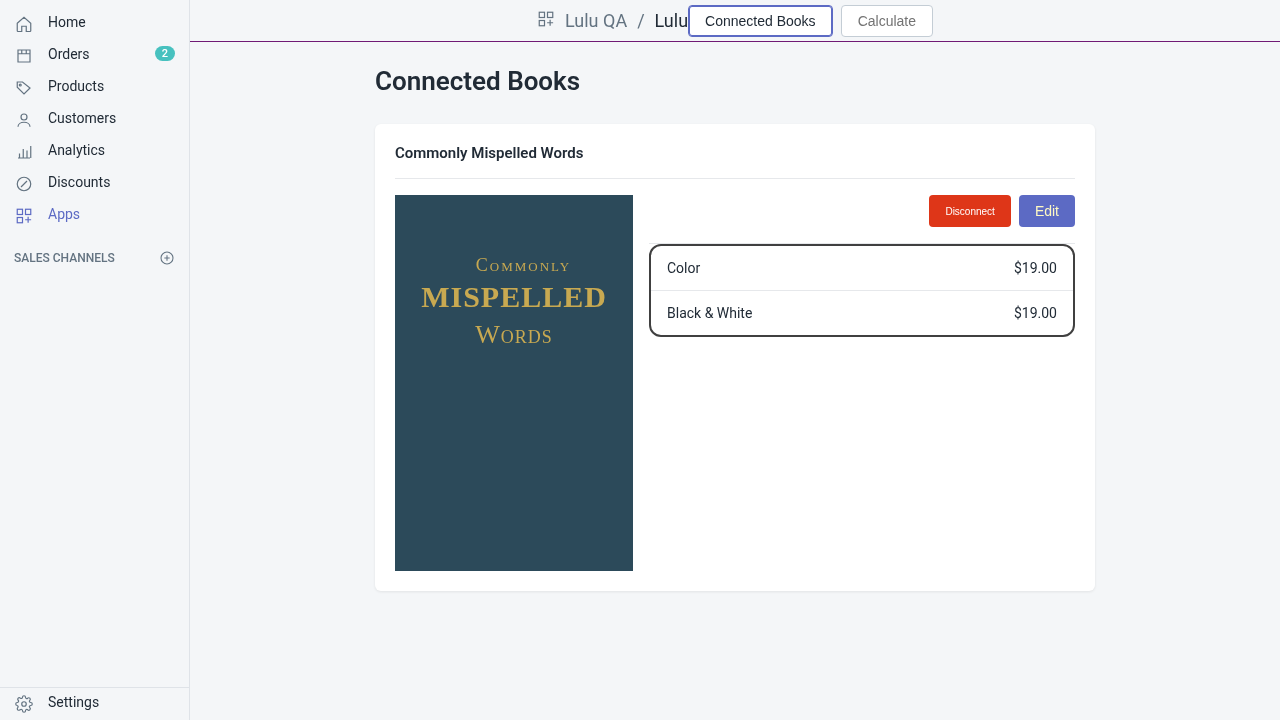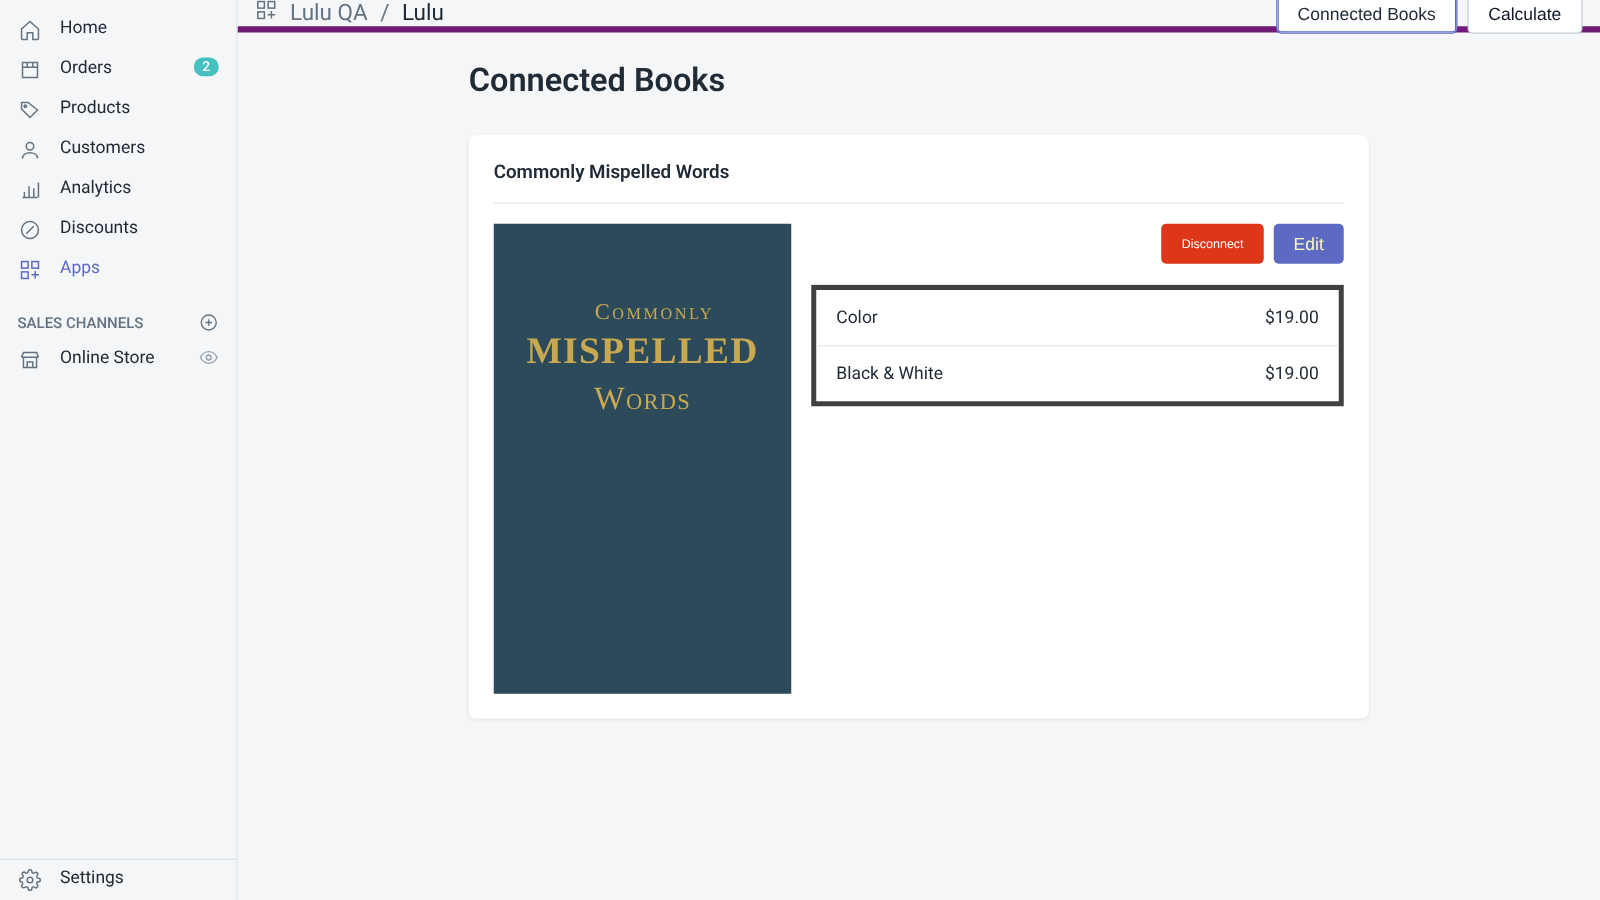--- a/index.html
+++ b/index.html
@@ -14,47 +14,47 @@
     .sidebar-item.active .icon svg { stroke: #5c6ac4; }
     .sidebar-item .label { flex: 1; }
     .badge { background: #47c1bf; color: white; font-size: 11px; border-radius: 10px; padding: 1px 7px; font-weight: 500; }
     .sidebar-section-header { display: flex; align-items: center; justify-content: space-between; padding: 18px 14px 6px; font-size: 12px; font-weight: 500; color: #637381; }
     .sidebar-section-header .add-icon { width: 16px; height: 16px; }
     .sidebar-section-header .add-icon svg { width: 16px; height: 16px; stroke: #637381; fill: none; stroke-width: 1.6; }
     .sidebar-item .eye { width: 16px; height: 16px; }
     .sidebar-item .eye svg { stroke: #919eab; fill: none; stroke-width: 1.6; width: 16px; height: 16px; }
     .sidebar-footer { border-top: 1px solid #dfe3e8; }
     .main { flex: 1; display: flex; flex-direction: column; overflow: hidden; }
-    .topbar { height: 26px; border-bottom: 5px solid #701a75; display: flex; align-items: center; padding: 0 14px; justify-content: space-between; }
+    .topbar { height: 42px; border-bottom: 1px solid #701a75; display: flex; align-items: center; padding: 0 14px; justify-content: center; }
     .breadcrumb { display: flex; align-items: center; gap: 10px; font-size: 18px; }
     .breadcrumb .bc-icon svg { width: 18px; height: 18px; stroke: #637381; fill: none; stroke-width: 1.6; }
     .breadcrumb .store-link { color: #637381; }
     .breadcrumb .sep { color: #637381; }
     .breadcrumb .current { color: #212b36; }
     .topbar-actions { display: flex; gap: 8px; }
-    .btn { border: 1px solid #c4cdd5; background: white; border-radius: 4px; padding: 7px 16px; font-size: 14px; cursor: pointer; color: #0f172a; }
+    .btn { border: 1px solid #c4cdd5; background: white; border-radius: 4px; padding: 7px 16px; font-size: 14px; cursor: pointer; color: #737373; }
     .btn.selected { border-color: #5c6ac4; box-shadow: 0 0 0 1px #5c6ac4 inset; color: #212b36; }
     .content { flex: 1; overflow: auto; padding: 24px 0; }
     .content-inner { max-width: 760px; margin: 0 auto; padding: 0 20px; }
     .page-title { font-size: 26px; font-weight: 600; margin-bottom: 28px; }
     .card { background: white; border-radius: 6px; box-shadow: 0 1px 3px rgba(0,0,0,0.08); padding: 20px; }
     .card-title { font-weight: 600; font-size: 15px; padding-bottom: 16px; border-bottom: 1px solid #e6e8eb; margin-bottom: 16px; }
     .book-layout { display: flex; gap: 16px; }
     .book-cover { width: 238px; height: 376px; background: #2c4a5a; display: flex; flex-direction: column; align-items: center; padding-top: 60px; color: #c8a951; font-family: Georgia, 'Times New Roman', serif; }
     .cover-line1 { font-size: 18px; letter-spacing: 2px; font-variant: small-caps; margin-left: 19px; }
     .cover-line2 { font-size: 30px; letter-spacing: 1px; font-variant: small-caps; margin-top: 4px; font-weight: bold; }
     .cover-line3 { font-size: 26px; letter-spacing: 1px; font-variant: small-caps; margin-top: 6px; }
     .book-right { flex: 1; }
     .actions-row { display: flex; justify-content: flex-end; gap: 8px; padding-bottom: 16px; border-bottom: 1px solid #e6e8eb; }
     .btn-danger { background: #de3618; color: white; border: none; border-radius: 4px; padding: 8px 16px; font-size: 10px; cursor: pointer; }
     .btn-primary { background: #5c6ac4; color: #fef9c3; border: none; border-radius: 4px; padding: 8px 16px; font-size: 14px; cursor: pointer; }
     .dates-row { display: flex; justify-content: space-between; padding: 18px 0; font-size: 14px; }
     .dates-row .label { color: #637381; }
     .dates-row .value { color: #212b36; }
-    .variant-table { border: 4px solid #404040; border-radius: 0; }
+    .variant-table { border: 2px solid #404040; border-radius: 12px; }
     .variant-row { display: flex; justify-content: space-between; padding: 14px 16px; font-size: 14px; }
     .variant-row + .variant-row { border-top: 1px solid #e6e8eb; gap: 24px; }
   </style>
 </head>
 <body>
 
 <div class="app">
   <aside class="sidebar">
     <nav class="sidebar-nav">
       <div class="sidebar-item">
@@ -121,32 +121,20 @@
         <span class="label">Apps</span>
       </div>
 
       <div class="sidebar-section-header">
         <span>SALES CHANNELS</span>
         <span class="add-icon"><svg viewBox="0 0 24 24">
               <circle cx="12" cy="12" r="9"></circle>
               <path d="M12 8v8M8 12h8"></path>
             </svg></span>
       </div>
-      <div class="sidebar-item">
-        <span class="icon">
-            <svg viewBox="0 0 24 24">
-              <path d="M3 9l2-5h14l2 5M3 9h18M5 9v11h14V9M9 20v-6h6v6"></path>
-            </svg>
-          </span>
-        <span class="label">Online Store</span>
-        <span class="eye"><svg viewBox="0 0 24 24">
-              <path d="M2 12s3.5-7 10-7 10 7 10 7-3.5 7-10 7S2 12 2 12z"></path>
-              <circle cx="12" cy="12" r="3"></circle>
-            </svg></span>
-      </div>
     </nav>
     <div class="sidebar-footer">
       <div class="sidebar-item">
         <span class="icon">
             <svg viewBox="0 0 24 24">
               <circle cx="12" cy="12" r="3"></circle>
               <path d="M19.4 15a1.7 1.7 0 0 0 .34 1.87l.06.06a2 2 0 1 1-2.83 2.83l-.06-.06a1.7 1.7 0 0 0-1.87-.34 1.7 1.7 0 0 0-1 1.56V21a2 2 0 1 1-4 0v-.09a1.7 1.7 0 0 0-1.11-1.56 1.7 1.7 0 0 0-1.87.34l-.6.06a2 2 0 1 1-2.83-2.83l.06-.06a1.7 1.7 0 0 0 .34-1.87 1.7 1.7 0 0 0-1.56-1H3a2 2 0 1 1 0-4h.09a1.7 1.7 0 0 0 1.56-1.11 1.7 1.7 0 0 0-.34-1.87l-.06-.06a2 2 0 1 1 2.83-2.83l.06.06a1.7 1.7 0 0 0 1.87.34H9a1.7 1.7 0 0 0 1-1.56V3a2 2 0 1 1 4 0v.09a1.7 1.7 0 0 0 1 1.56 1.7 1.7 0 0 0 1.87-.34l.06-.06a2 2 0 1 1 2.83 2.83l-.06.06a1.7 1.7 0 0 0-.34 1.87V9a1.7 1.7 0 0 0 1.56 1H21a2 2 0 1 1 0 4h-.09a1.7 1.7 0 0 0-1.56 1z"></path>
             </svg>
           </span>
         <span class="label">Settings</span>

